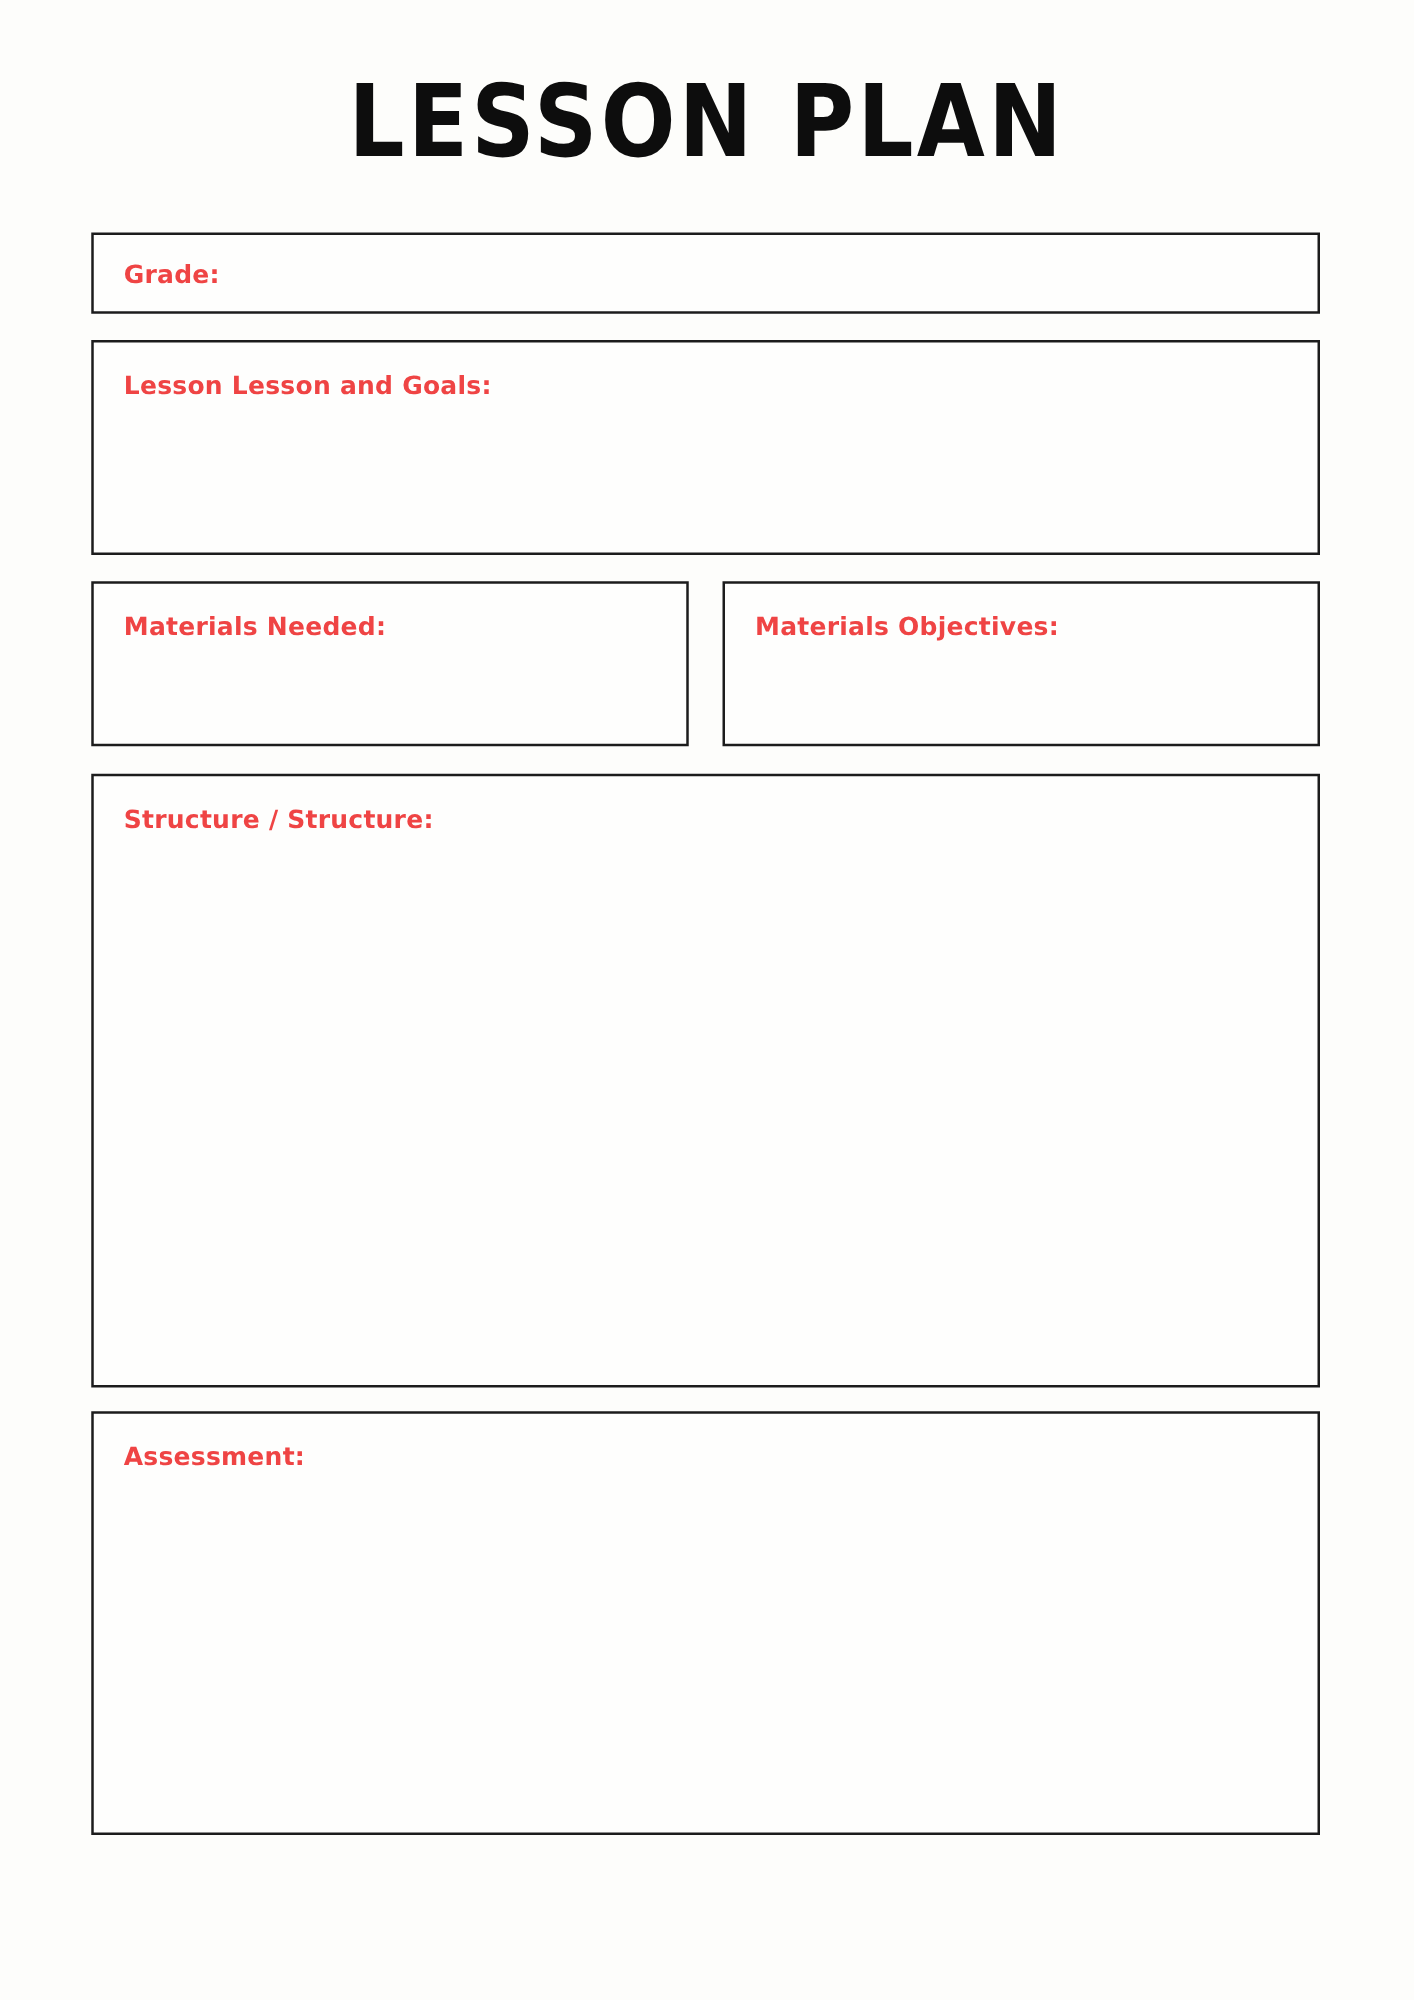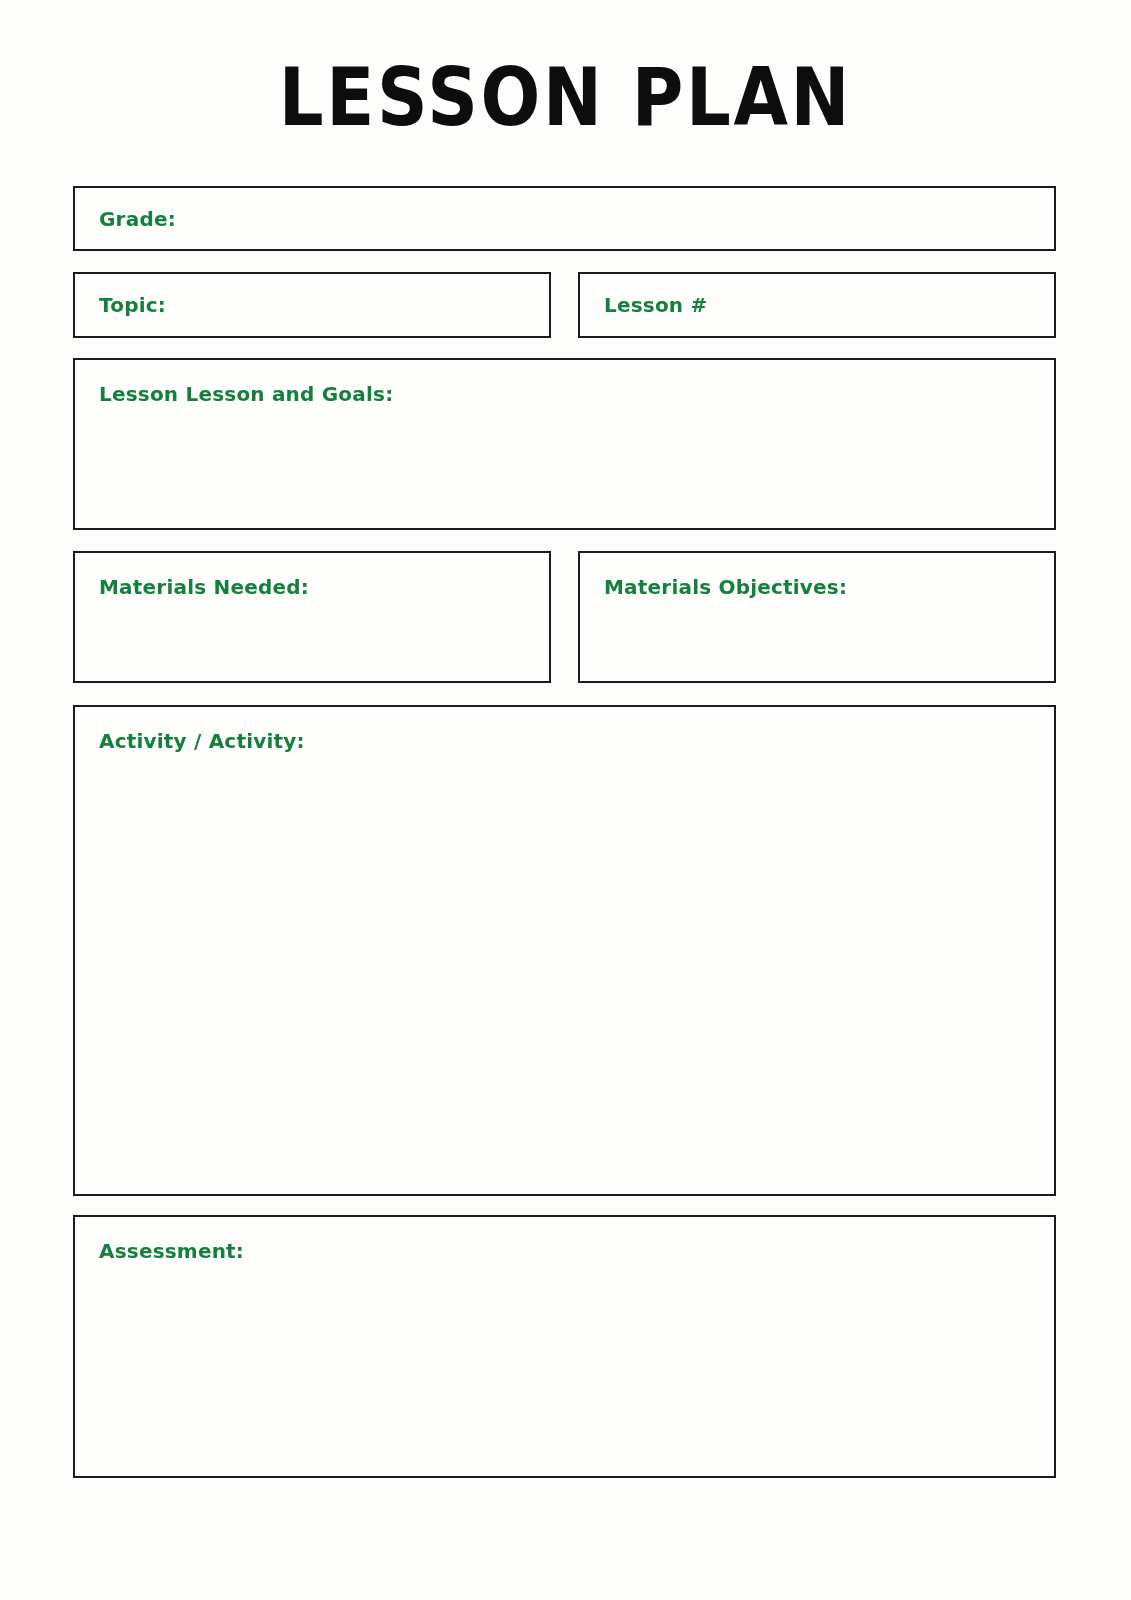--- a/index.html
+++ b/index.html
@@ -60,69 +60,61 @@
   .h-65 { height: 65px; }
   .h-66 { height: 66px; }
 
   
   .box.area {
     padding: 22px 24px;
   }
   .area-focus      { height: 172px; margin-bottom: 21px; }
   .area-half       { height: 132px; }
   .area-structure  { height: 491px; margin-bottom: 19px; }
-  .area-assessment { height: 263px; }
+  .area-assessment { height: 339px; }
 
   .label {
     font-size: 20px;
     font-weight: 700;
     letter-spacing: 0.2px;
-    color: #15803d;
+    color: #ef4444;
     line-height: 1.2;
   }
 </style>
 </head>
 <body>
 
 <div class="page">
 
   <h1 class="title">LESSON PLAN</h1>
 
   <div class="content">
 
     <div class="row row-3">
       <div class="box single h-65">
         <span class="label">Grade:</span>
       </div>
     </div>
 
-    <div class="row row-2 row-topic">
-      <div class="box single h-66">
-        <span class="label">Topic:</span>
-      </div>
-      <div class="box single h-66">
-        <span class="label">Lesson #</span>
-      </div>
-    </div>
 
     <div class="box area area-focus">
       <span class="label">Lesson Lesson and Goals:</span>
     </div>
 
     <div class="row row-2 row-materials">
       <div class="box area area-half">
         <span class="label">Materials Needed:</span>
       </div>
       <div class="box area area-half">
         <span class="label">Materials Objectives:</span>
       </div>
     </div>
 
     <div class="box area area-structure">
-      <span class="label">Activity / Activity:</span>
+      <span class="label">Structure / Structure:</span>
     </div>
 
     <div class="box area area-assessment">
       <span class="label">Assessment:</span>
     </div>
 
   </div>
 </div>
 
 </body></html>

